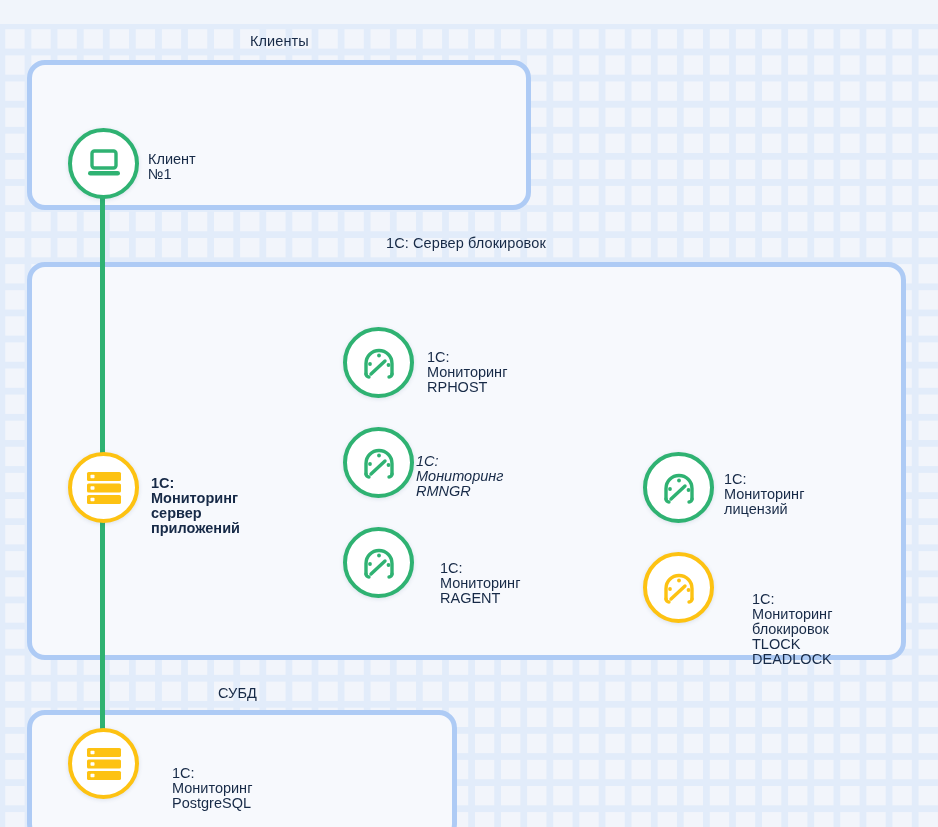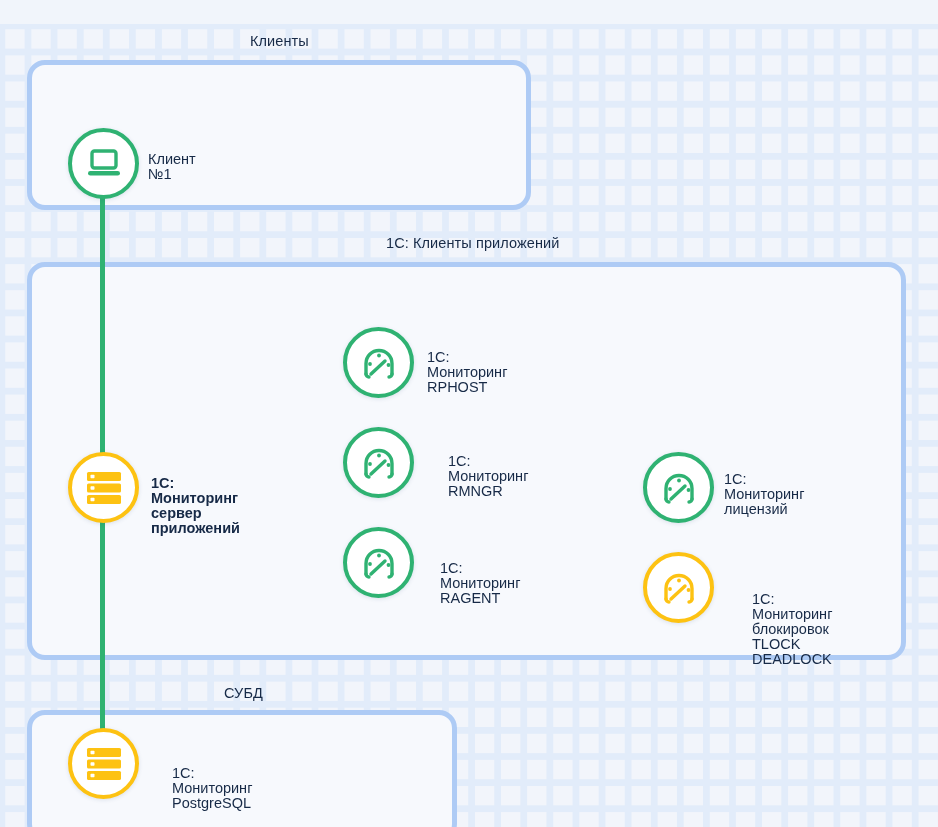--- a/index.html
+++ b/index.html
@@ -82,23 +82,23 @@
   }
   .node-circle svg { display: block; }
 </style>
 </head>
 <body>
 
 <div id="canvas">
 
   <div class="group-label" style="left:250px; top:8px;">Клиенты</div>
 
-  <div class="group-label" style="left:386px; top:210px;">1C: Клиенты приложений</div>
-
-  <div class="group-label" style="left:224px; top:660px;">СУБД</div>
+  <div class="group-label" style="left:386px; top:210px;">1C: Сервер блокировок</div>
+
+  <div class="group-label" style="left:218px; top:660px;">СУБД</div>
 
   <div class="group" style="left:27px; top:36px; width:504px; height:150px;"></div>
 
   <div class="group" style="left:27px; top:238px; width:879px; height:398px;"></div>
 
   <div class="group" style="left:27px; top:686px; width:430px; height:132px;"></div>
 
   <div class="link" style="left:100px; top:168px; width:5px; height:300px;"></div>
   <div class="link" style="left:100px; top:460px; width:5px; height:285px;"></div>
 
@@ -155,21 +155,21 @@
           <path d="M7 30 V19.5 A13 13 0 0 1 33 19.5 V30" fill="none" stroke="#2fb272" stroke-width="3.4" stroke-linecap="round"></path>
           <path d="M7 30 a3 3 0 0 0 3 3" fill="none" stroke="#2fb272" stroke-width="3.4" stroke-linecap="round"></path>
           <path d="M33 30 a3 3 0 0 1 -3 3" fill="none" stroke="#2fb272" stroke-width="3.4" stroke-linecap="round"></path>
           <path d="M12 30 L26 17" fill="none" stroke="#2fb272" stroke-width="3.4" stroke-linecap="round"></path>
           <circle cx="20" cy="11.5" r="1.9" fill="#2fb272"></circle>
           <circle cx="11" cy="20" r="1.9" fill="#2fb272"></circle>
           <circle cx="29.5" cy="21" r="1.9" fill="#2fb272"></circle>
         </svg>
       </span>
     </div>
-    <div class="node-label" style="left:448px; top:430px;">1C: Мониторинг RMNGR</div>
+    <div class="node-label" style="left:416px; top:430px;font-style:italic;">1C: Мониторинг RMNGR</div>
   </div>
 
   <div class="node">
     <div class="node-circle green" style="left:343px; top:503px; width:71px; height:71px;">
       <span>
         <svg width="40" height="38" viewBox="0 0 40 38" aria-hidden="true">
           <path d="M7 30 V19.5 A13 13 0 0 1 33 19.5 V30" fill="none" stroke="#2fb272" stroke-width="3.4" stroke-linecap="round"></path>
           <path d="M7 30 a3 3 0 0 0 3 3" fill="none" stroke="#2fb272" stroke-width="3.4" stroke-linecap="round"></path>
           <path d="M33 30 a3 3 0 0 1 -3 3" fill="none" stroke="#2fb272" stroke-width="3.4" stroke-linecap="round"></path>
           <path d="M12 30 L26 17" fill="none" stroke="#2fb272" stroke-width="3.4" stroke-linecap="round"></path>

